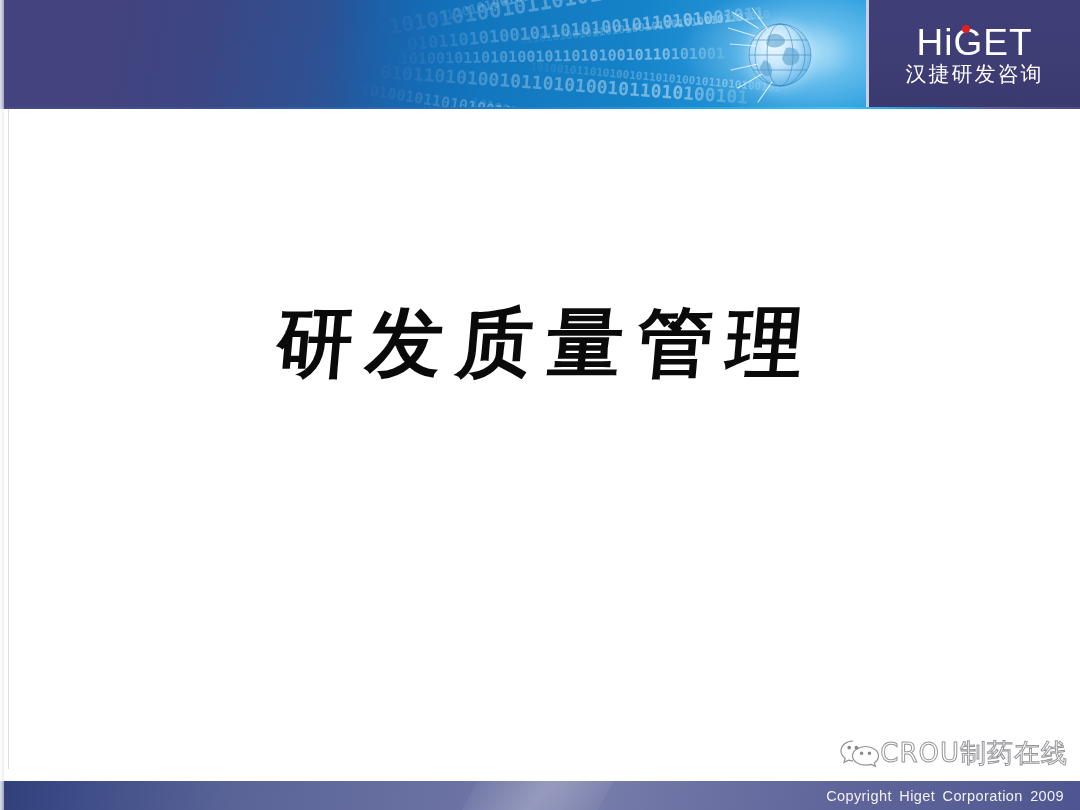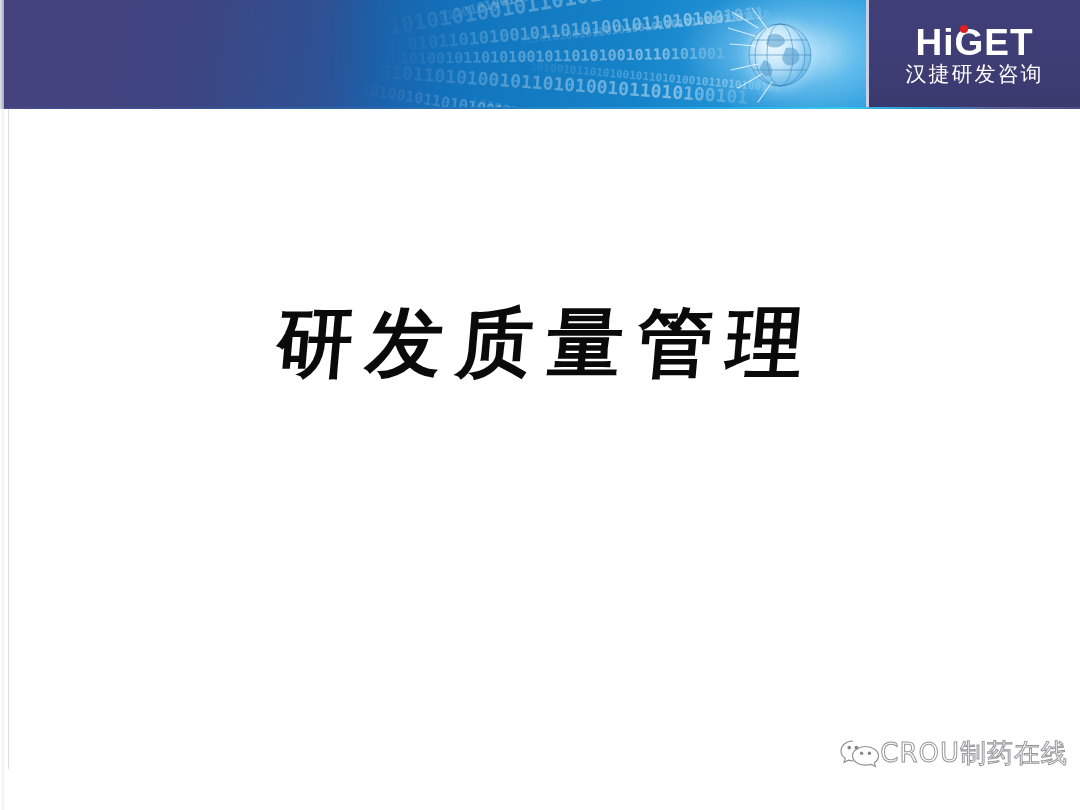--- a/index.html
+++ b/index.html
@@ -64,21 +64,21 @@
   .logo-panel {
     position:absolute; right:0; top:0;
     width:214px; height:109px;
     background:linear-gradient(180deg,#403e77 0%, #3e3d74 55%, #3a3a6f 100%);
     border-left:3px solid #c9cfe4;
     display:flex; flex-direction:column;
     align-items:center; justify-content:center;
     gap:3px;
   }
   .logo-main {
-    font-size:37px; font-weight:bold; color:#ffffff;
+    font-size:37px; font-weight:normal; color:#ffffff;
     letter-spacing:1px; line-height:1;
     position:relative; white-space:nowrap;
   }
   .logo-main .dot {
     position:absolute; left:45px; top:1px;
     width:8px; height:8px; border-radius:50%;
     background:#e02020;
   }
   .logo-sub {
     font-size:21px; color:#ffffff; letter-spacing:2px;
@@ -274,14 +274,17 @@
         <path d="M25.5 8.5 C32.6 8.5 38.5 12.6 38.5 17.8 C38.5 20.6 36.9 23.1 34.4 24.8
                  L35.4 28.3 L31.3 26.4 C29.5 27 27.6 27.2 25.5 27.2
                  C18.4 27.2 12.5 23.1 12.5 17.8 C12.5 12.6 18.4 8.5 25.5 8.5 Z"></path>
         <circle cx="21.6" cy="15.2" r="1.2" fill="rgba(120,120,125,0.8)"></circle>
         <circle cx="29.4" cy="15.2" r="1.2" fill="rgba(120,120,125,0.8)"></circle>
       </g>
     </svg>
     <span class="wm-text">CROU制药在线</span>
   </div>
 
+  <div class="footer">
+    <span class="footer-text">Copyright Higet Corporation 2009</span>
+  </div>
 
 </div>
 
 </body></html>

